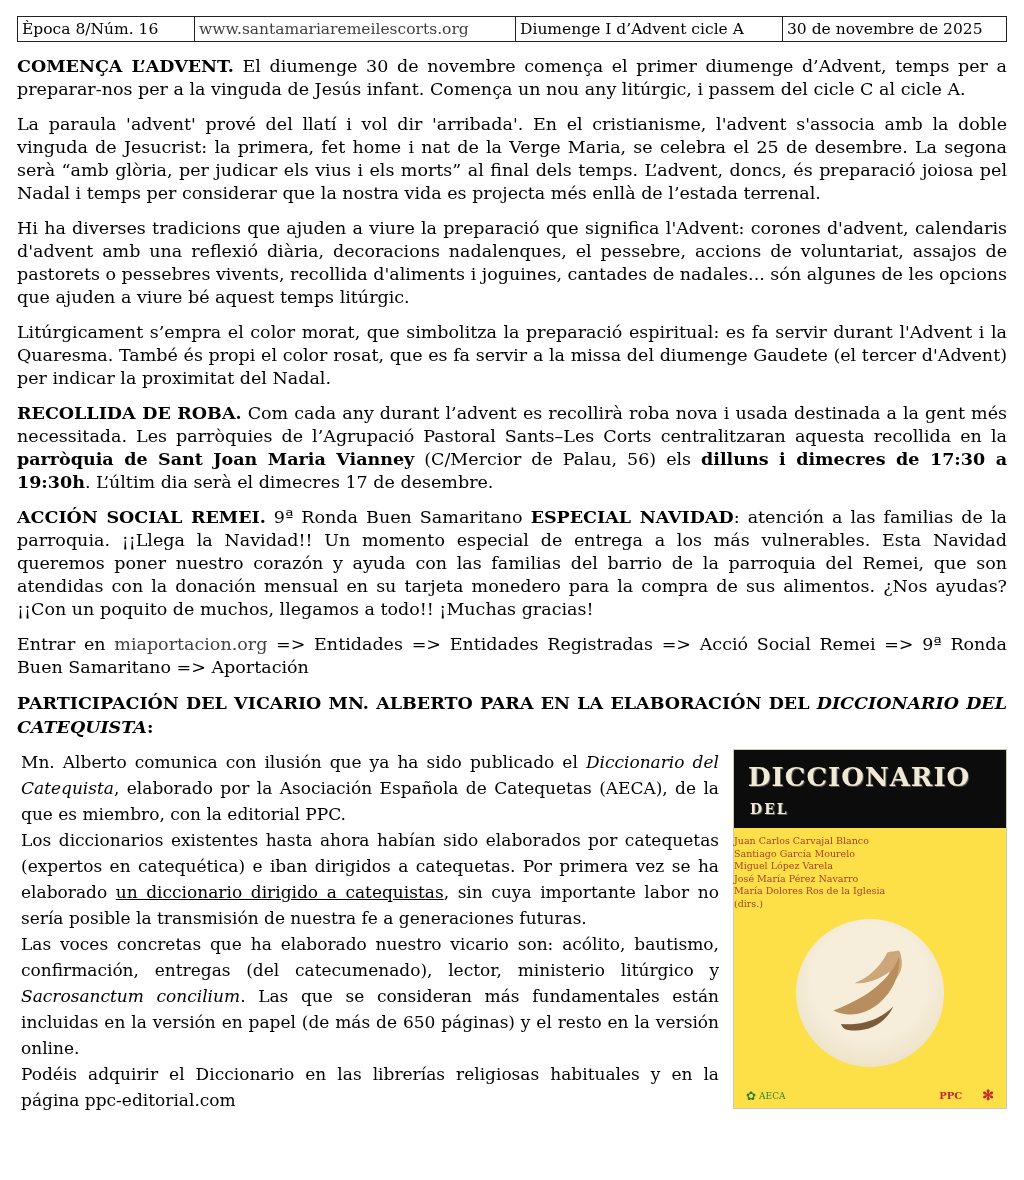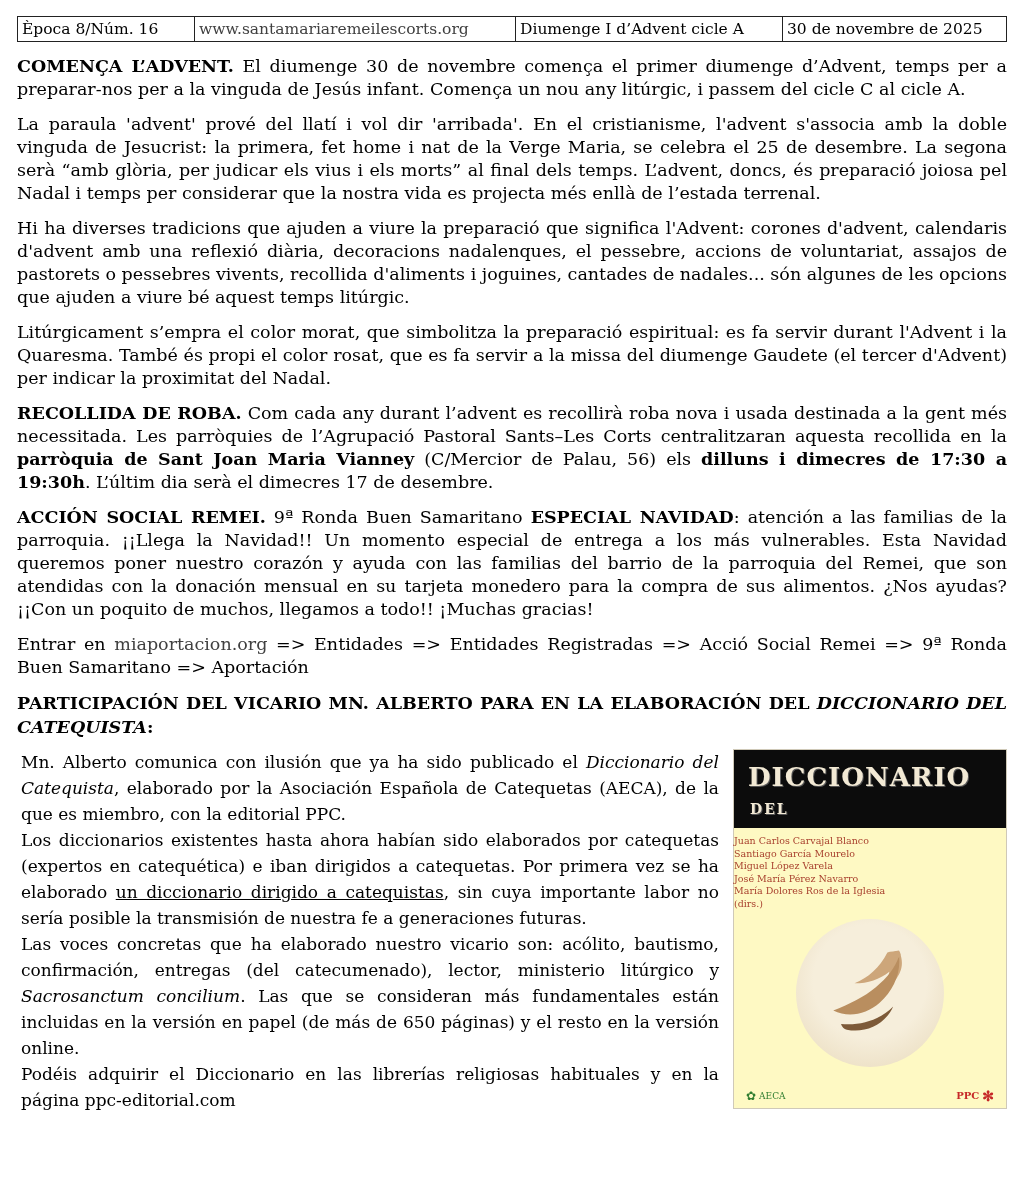--- a/index.html
+++ b/index.html
@@ -14,34 +14,34 @@
   .masthead .cell:last-child{border-right:none}
   .c1{width:168px}.c2{width:312px}.c3{width:258px}.c4{flex:1}
   .green{color:#404040}
   .para{margin:0 0 12px;text-align:justify;font-size:17.5px;line-height:23px}
   .heading{margin:0 0 10px;text-align:justify;font-size:17.5px;line-height:24px;font-weight:normal}
   .it{font-style:italic}
   .u{text-decoration:underline}
   .book-section{display:flex;align-items:flex-start}
   .book-text{flex:1;font-size:17px;line-height:26px;text-align:justify;padding-left:4px}
   .book-text p{margin:0}
-  .cover{width:272px;height:358px;margin-left:14px;background:#fef9c3;border:1px solid #cfc9b8;
+  .cover{width:272px;height:358px;margin-left:14px;background:#fde047;border:1px solid #cfc9b8;
          display:flex;flex-direction:column}
   .cover-top{background:#0c0c0c;color:#f2e9d4;padding:12px 10px 10px 14px}
   .ct1{font-size:26px;font-weight:bold;letter-spacing:1px;text-shadow:1px 1px 0 #555}
   .ct2{font-size:14px;font-weight:bold;letter-spacing:2px;margin:9px 0 1px 2px;text-shadow:1px 1px 0 #555}
   .ct3{font-size:26px;font-weight:bold;letter-spacing:1px;text-shadow:1px 1px 0 #555}
   .authors{margin-top:7px;padding-right:11px;color:#a8402e;font-size:9.5px;line-height:12.5px}
   .art-circle{width:148px;height:148px;border-radius:50%;margin:9px auto 0;
               background:radial-gradient(circle at 50% 42%,#f6eedb 50%,#e7d8b8 100%);
               display:flex;align-items:center;justify-content:center}
   .cover-logos{margin-top:auto;display:flex;justify-content:space-between;align-items:flex-end;padding:4px 12px 7px}
   .aeca{color:#2f7d2f;font-size:9px;display:flex;align-items:center;gap:3px}
   .aeca .glyph{font-size:12px;line-height:10px}
-  .ppc{color:#c62828;font-size:10px;font-weight:bold;display:flex;align-items:flex-end;gap:3px}
+  .ppc{color:#c62828;font-size:10px;font-weight:bold;display:flex;align-items:flex-start;gap:20px}
   .ppc .glyph{font-size:14px;line-height:10px}
 </style>
 </head>
 <body>
 
 <div>
 
   <header class="masthead">
     <div class="cell c1">Època 8/Núm. 16</div>
     <div class="cell c2 green">www.santamariaremeilescorts.org</div>

